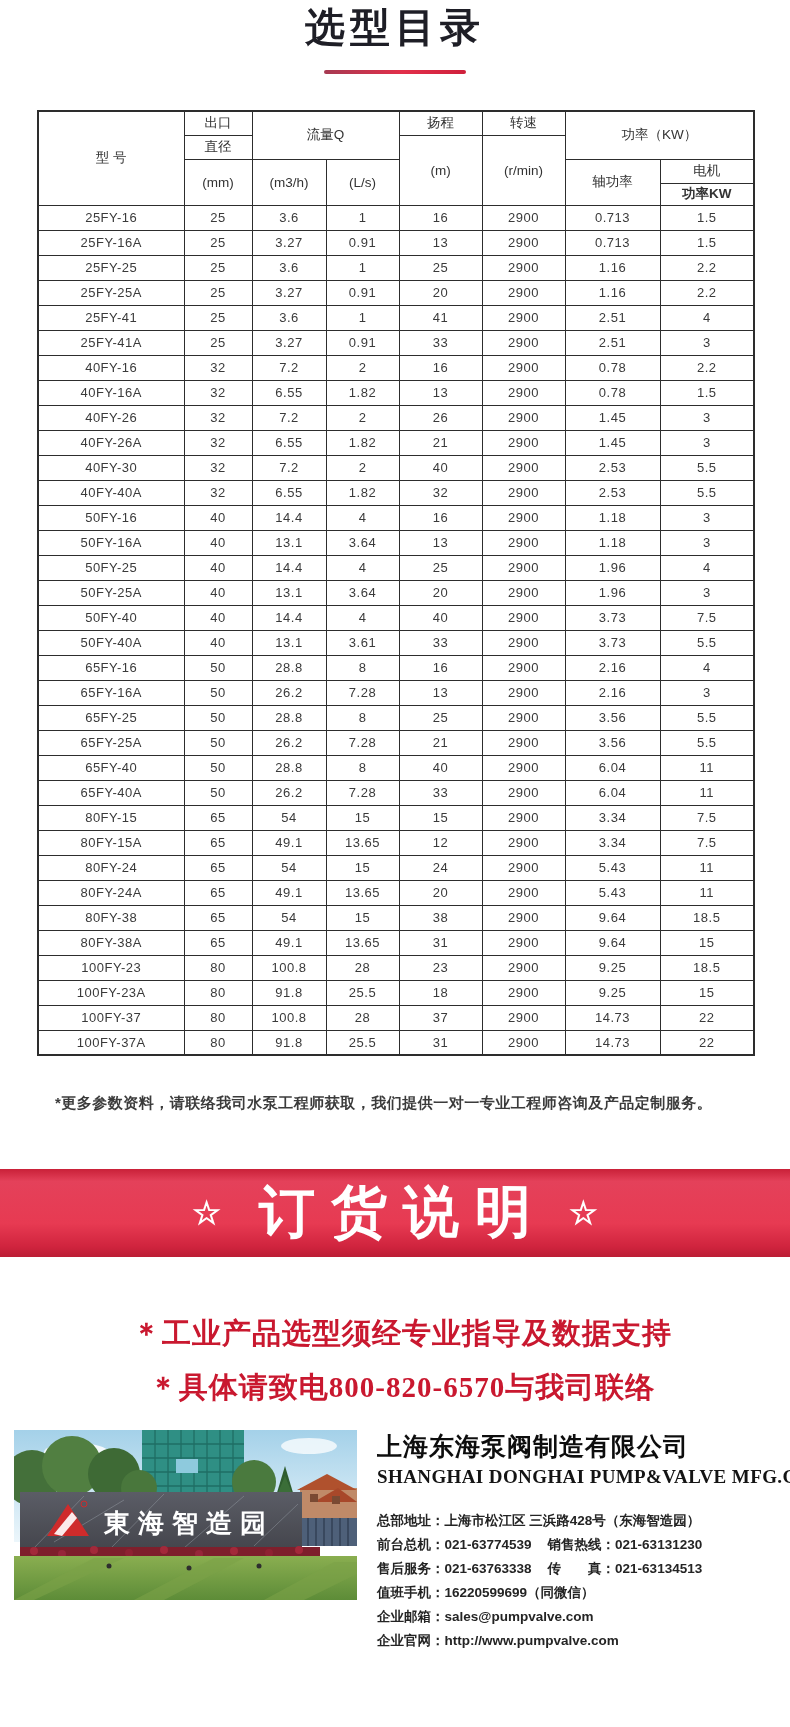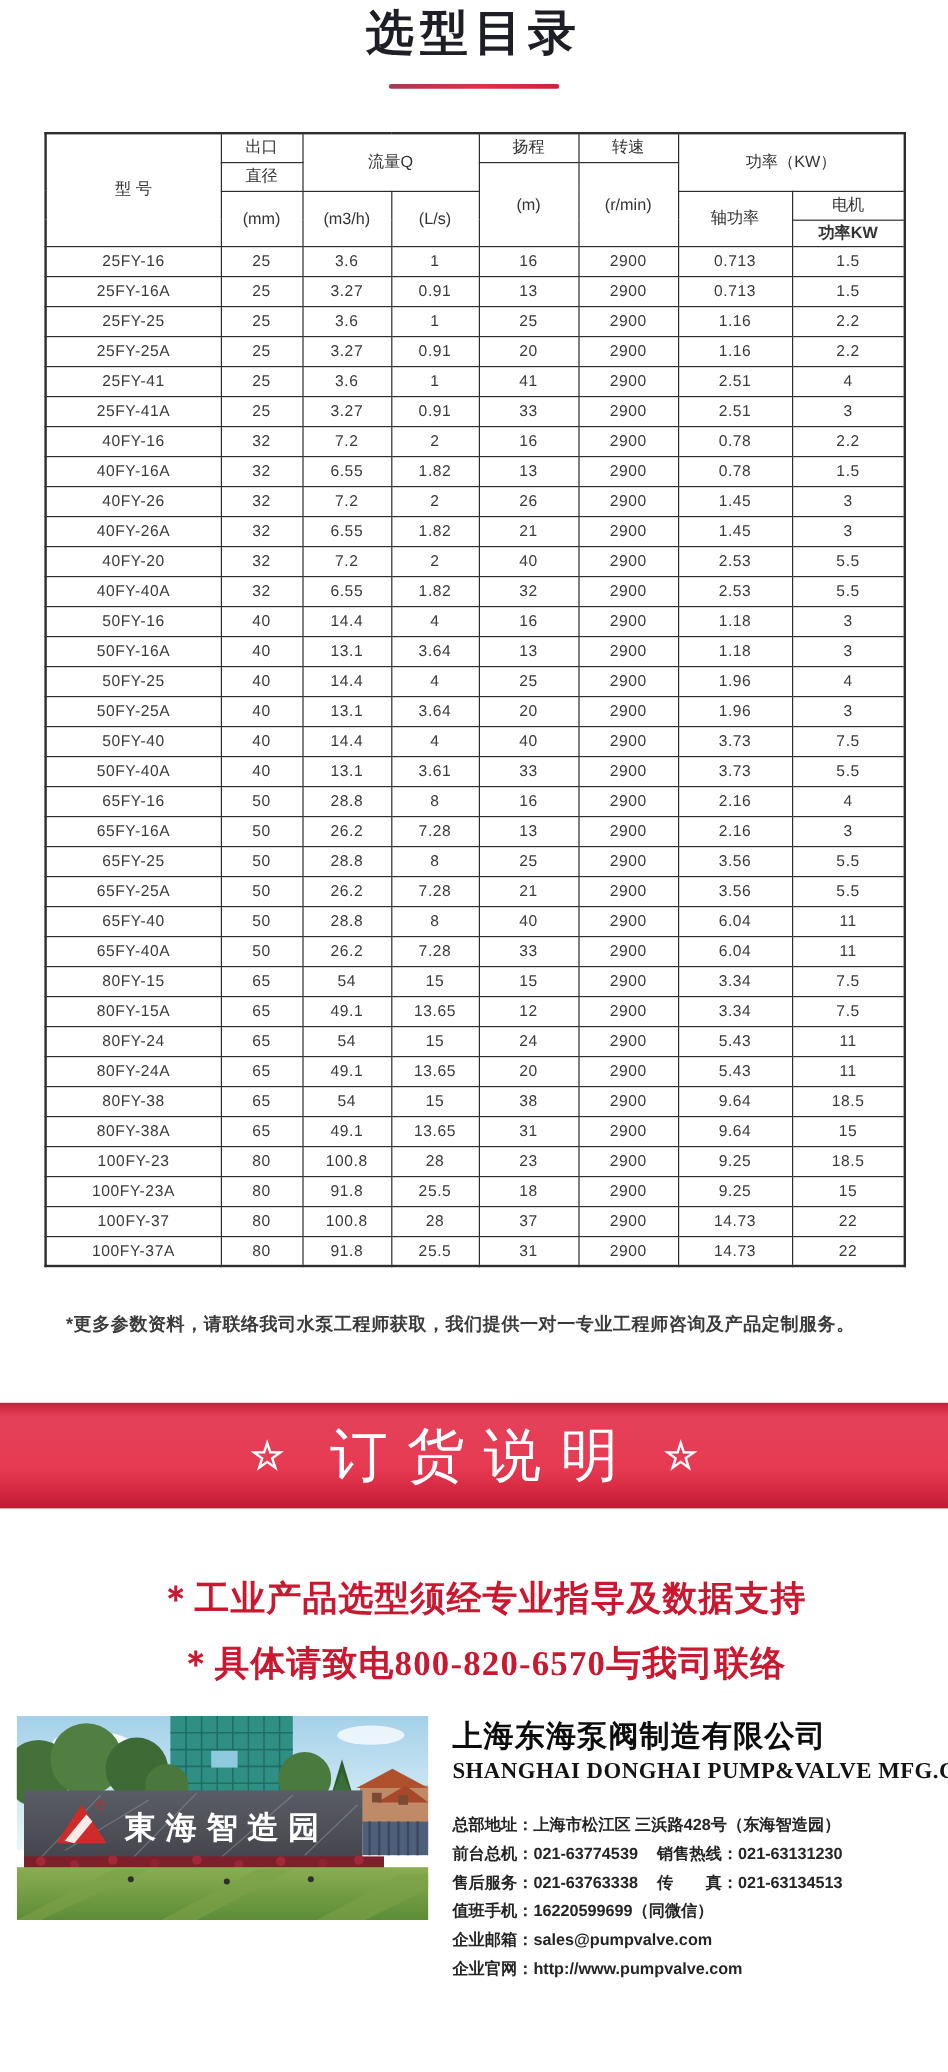--- a/index.html
+++ b/index.html
@@ -47,21 +47,21 @@
 
   
   .banner {
     margin-top: 56px; height: 88px; width: 100%;
     background: linear-gradient(180deg, #c92038 0%, #e4415a 14%, #e73a52 62%, #d0243e 88%, #bb1d34 100%);
     display: flex; align-items: center; justify-content: center;
     color: #ffffff;
   }
   .banner .star { font-size: 32px; font-weight: 700; margin: 0 22px; }
   .banner .banner-title {
-    font-size: 48px; font-weight: 400; letter-spacing: 16px; text-indent: 16px;
+    font-size: 56px; font-weight: 700; letter-spacing: 16px; text-indent: 16px;
   }
 
   
   .notice {
     margin-top: 50px; text-align: center;
     color: #c9182f; font-weight: 700;
     font-family: "Liberation Serif", serif;
     font-size: 29px; line-height: 1.85; letter-spacing: 1px; padding-left: 14px;
   }
 
@@ -228,21 +228,21 @@
           <td>40FY-26A</td>
           <td>32</td>
           <td>6.55</td>
           <td>1.82</td>
           <td>21</td>
           <td>2900</td>
           <td>1.45</td>
           <td>3</td>
         </tr>
         <tr>
-          <td>40FY-20</td>
+          <td>40FY-30</td>
           <td>32</td>
           <td>7.2</td>
           <td>2</td>
           <td>40</td>
           <td>2900</td>
           <td>2.53</td>
           <td>5.5</td>
         </tr>
         <tr>
           <td>40FY-40A</td>

